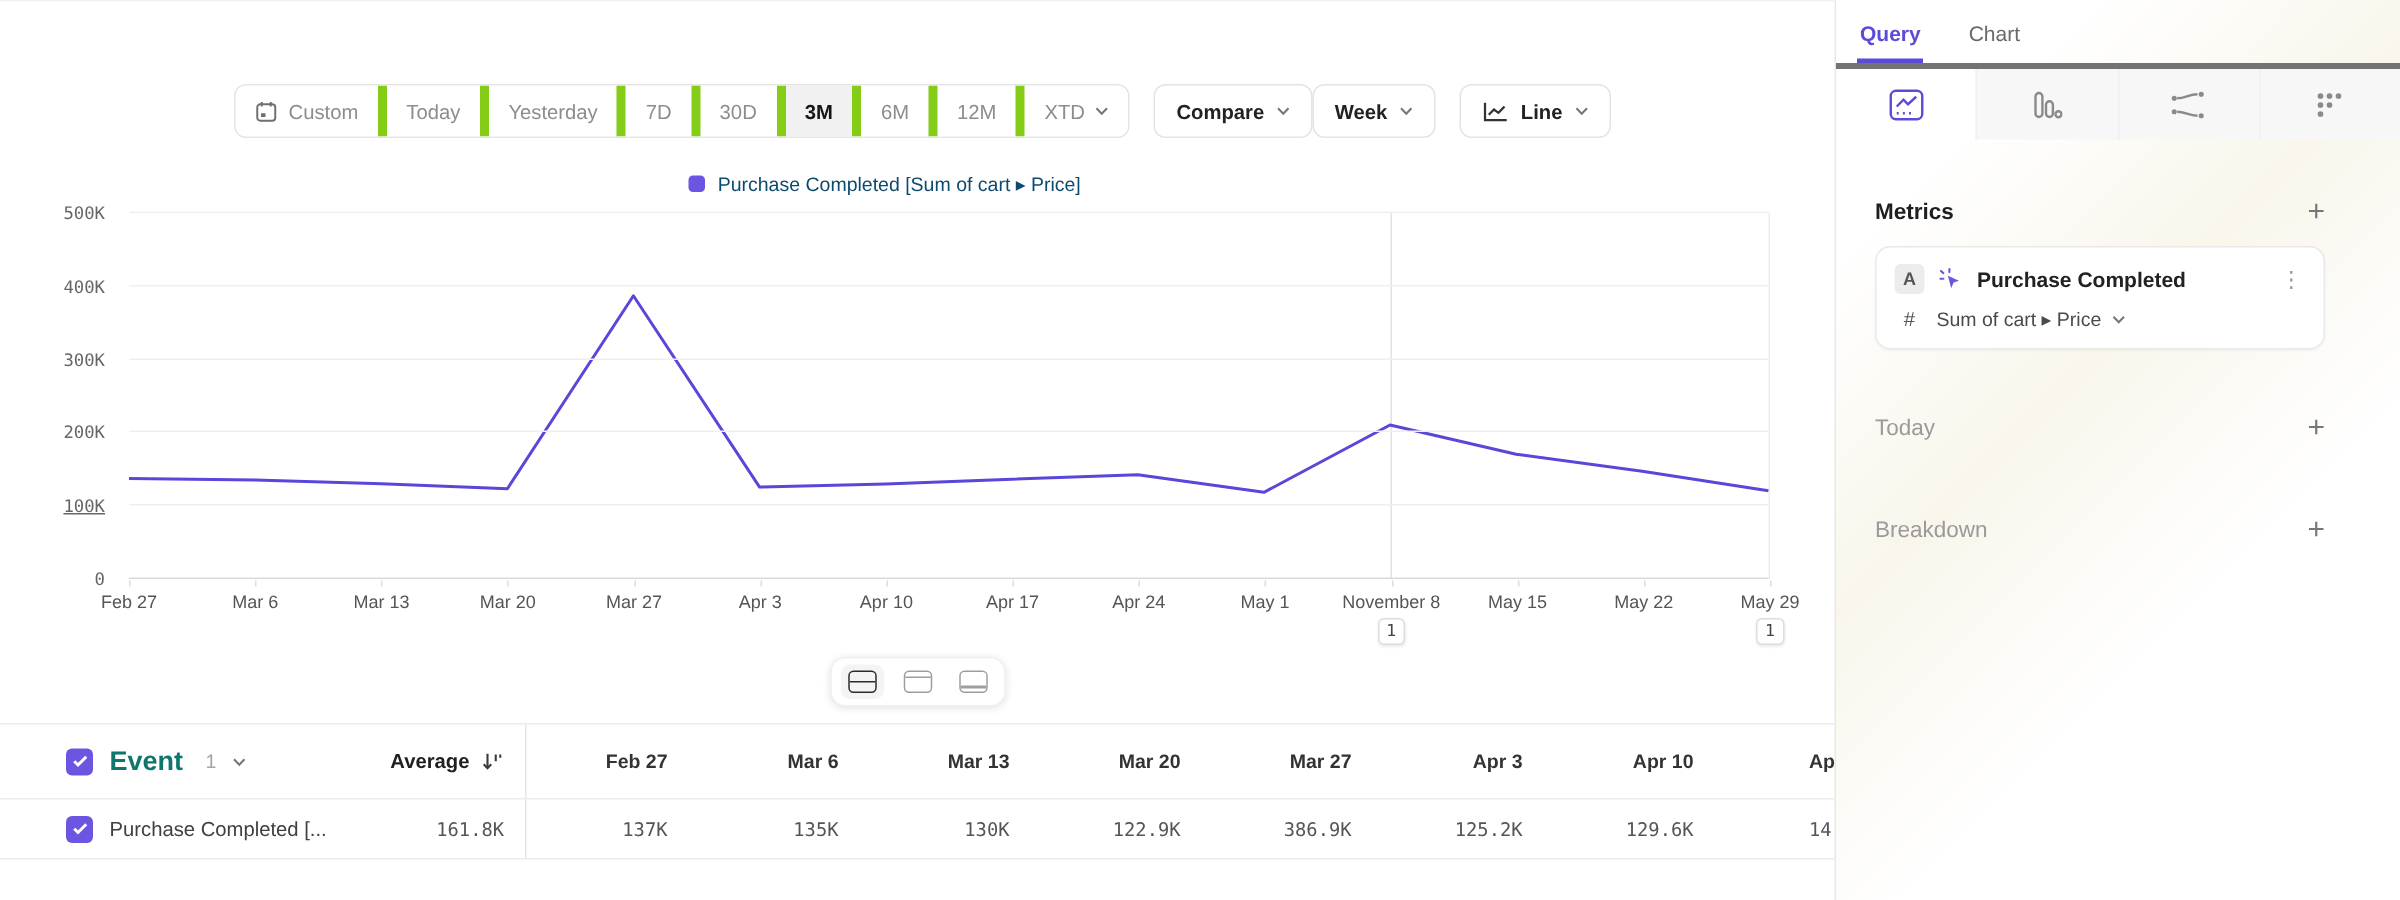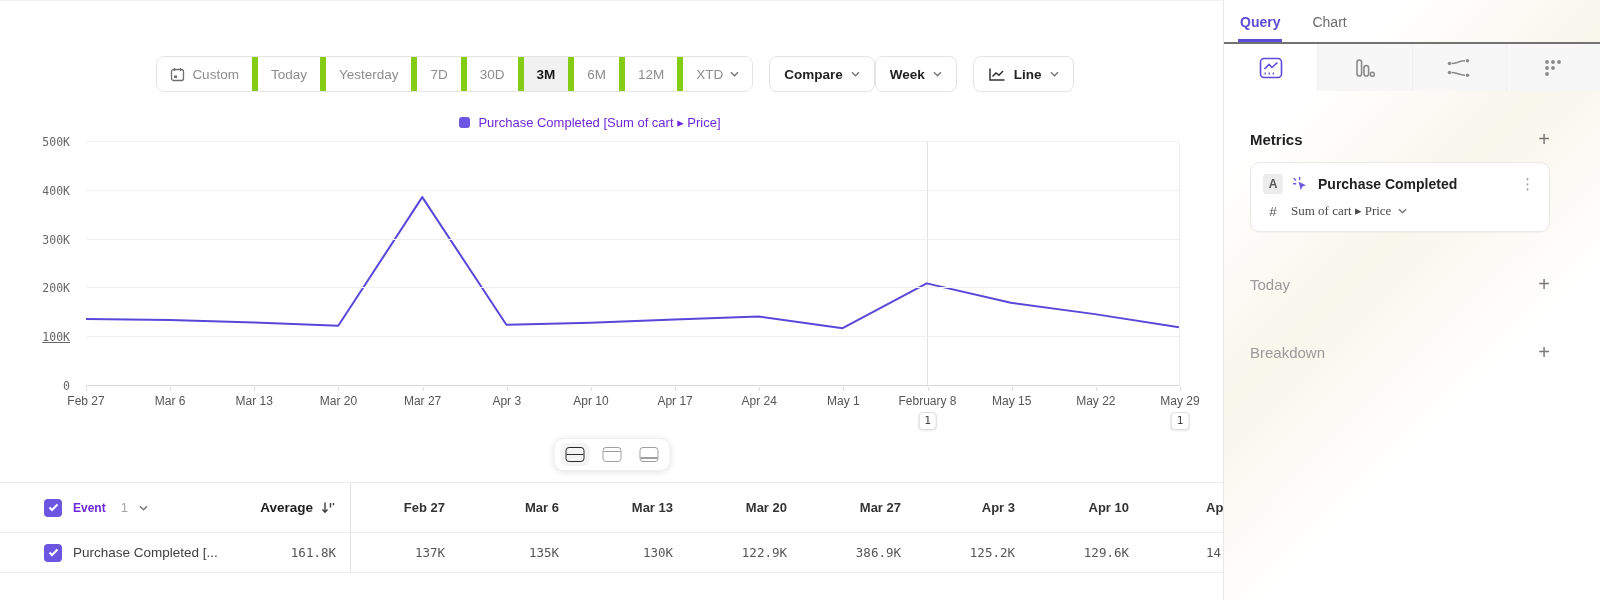--- a/index.html
+++ b/index.html
@@ -14,21 +14,21 @@
   .toolbar-left, .toolbar-right { display:flex; align-items:center; gap:16px; }
   .seg-group { display:flex; align-items:stretch; border:1px solid #e4e4e4; border-radius:8px; overflow:hidden; background:#fff; height:36px; }
   .seg { display:flex; align-items:center; gap:7px; padding:0 13px; font-size:13.5px; color:#8d8d8d; background:#fff; border:none; border-left:6px solid #84cc16; cursor:pointer; font-family:inherit; }
   .seg:first-child { border-left:none; }
   .seg.active { color:#161616; background:#f1f1f1; font-weight:700; }
   .btn { display:flex; align-items:center; gap:8px; height:36px; padding:0 14px; border:1px solid #e4e4e4; border-radius:8px; background:#fff; font-size:13.5px; font-weight:600; color:#222; cursor:pointer; font-family:inherit; }
   .chev { color:#777; flex:none; }
   .cal-icon, .linechart-icon { color:#6f6f6f; }
   .btn .linechart-icon { color:#333; }
 
-  .legend { position:absolute; left:0; right:43px; top:114px; display:flex; justify-content:center; align-items:center; gap:8px; font-size:13px; color:#6d28d9; }
+  .legend { position:absolute; left:0; right:43px; top:114px; display:flex; justify-content:center; align-items:center; gap:8px; font-size:13px; color:#0c4a6e; }
   .legend-swatch { width:11px; height:11px; border-radius:3px; display:inline-block; }
 
   .chart { position:absolute; left:0; top:0; width:1223px; height:440px; }
   .y-axis { position:absolute; left:0; top:141px; width:70px; height:244px; }
   .y-label { position:absolute; right:0; width:70px; text-align:right; font-family:"DejaVu Sans Mono", monospace; font-size:11.5px; line-height:12px; color:#666; }
   .plot { position:absolute; left:86px; top:141px; width:1094px; height:244px; border-right:1px solid #ececec; }
   .gridline { position:absolute; left:0; right:0; height:1px; background:#efefef; }
   .gridline.zero { background:#d9d9d9; }
   .vline { position:absolute; top:0; bottom:0; width:1px; background:#e2e2e2; }
   .series-svg { position:absolute; inset:0; overflow:visible; }
@@ -49,56 +49,56 @@
   .toggle-btn.active .tgl { border-color:#2b2b2b; }
   .toggle-btn.active .tgl .bar { background:#2b2b2b; }
 
   
   .table { position:absolute; left:0; top:481px; width:1300px; border-top:1px solid #ececec; }
   .t-row { display:flex; align-items:center; border-bottom:1px solid #ececec; }
   .t-head { height:50px; }
   .t-data { height:40px; }
   .cell-event { width:218px; display:flex; align-items:center; gap:11px; padding-left:44px; overflow:hidden; }
   .checkbox { width:18px; height:18px; border-radius:4px; display:flex; align-items:center; justify-content:center; flex:none; cursor:pointer; }
-  .event-name { font-size:12px; font-weight:700; color:#6d28d9; }
+  .event-name { font-size:18px; font-weight:700; color:#0f766e; }
   .event-count { font-size:13px; color:#a5a5a5; margin-left:4px; }
   .row-name { font-size:13.5px; color:#404040; white-space:nowrap; }
   .cell-avg { width:132px; display:flex; justify-content:flex-end; align-items:center; gap:8px; padding-right:14px; }
   .avg-label { font-size:13.5px; font-weight:700; color:#1f1f1f; }
   .cell-dates { flex:1; display:flex; align-items:center; border-left:1px solid #e4e4e4; align-self:stretch; }
   .cell-date { width:114px; flex:none; text-align:right; padding-right:20px; font-size:13px; font-weight:700; color:#333; }
   .cell-date.clip { width:140px; text-align:left; padding:0 0 0 57px; }
   .num { font-family:"DejaVu Sans Mono", monospace; font-weight:400; font-size:12.5px; color:#555; }
   .t-data .cell-date { font-weight:400; }
 
   
   .panel { position:relative; width:377px; height:600px; border-left:1px solid #e8e8e8; background:#fff; overflow:hidden; }
   .panel::before { content:""; position:absolute; inset:0; background:linear-gradient(135deg, rgba(248,244,232,0) 18%, rgba(248,244,232,.85) 42%, rgba(248,244,232,0) 66%); pointer-events:none; }
   .panel > * { position:relative; }
-  .panel-tabs { display:flex; gap:28px; padding:12px 0 0 14px; border-bottom:2px solid #737373; }
+  .panel-tabs { display:flex; gap:28px; padding:12px 0 0 14px; border-bottom:4px solid #737373; }
   .panel-tab { background:none; border:none; font-family:inherit; font-size:14px; padding:2px 2px 9px; color:#6b6b6b; cursor:pointer; border-bottom:3px solid transparent; }
   .panel-tab.active { color:#5B4BD6; font-weight:700; border-bottom-color:#5B4BD6; }
   .analysis-tabs { display:flex; height:47px; }
   .a-tab { flex:1; display:flex; align-items:center; justify-content:center; background:#f7f7f7; border:none; border-left:1px solid #f0f0f0; color:#8a8a8a; cursor:pointer; }
   .a-tab:first-child { border-left:none; }
   .a-tab.active { background:#fff; color:#5B4BD6; }
   .section { padding:0 50px 0 26px; }
   .section-head { display:flex; justify-content:space-between; align-items:center; }
   .section-title { font-size:15px; font-weight:700; color:#1f1f1f; }
   .section-title.muted { font-weight:400; color:#9a9a9a; }
   .add-btn { background:none; border:none; font-size:20px; font-weight:300; color:#777; cursor:pointer; line-height:1; font-family:inherit; }
   .metrics { margin-top:38px; }
   .metric-card { margin-top:13px; background:#fff; border:1px solid #e9e9e9; border-radius:10px; padding:11px 12px 12px; box-shadow:0 1px 2px rgba(0,0,0,.04); cursor:pointer; }
   .mc-row1 { display:flex; align-items:center; gap:9px; }
   .a-badge { width:20px; height:20px; border-radius:4px; background:#ececec; color:#555; font-size:12px; font-weight:700; display:flex; align-items:center; justify-content:center; flex:none; }
   .mc-name { flex:1; font-size:14px; font-weight:600; color:#222; }
   .kebab { background:none; border:none; color:#999; font-size:15px; cursor:pointer; padding:0 2px; }
   .mc-row2 { display:flex; align-items:center; gap:11px; margin-top:9px; padding-left:3px; }
   .hash { width:14px; text-align:center; color:#555; font-size:13.5px; }
-  .agg { display:flex; align-items:center; gap:7px; background:none; border:none; font-family:Liberation Serif, serif; font-size:13px; color:#4a4a4a; cursor:pointer; }
+  .agg { display:flex; align-items:center; gap:7px; background:none; border:none; font-family:Liberation Sans, sans-serif; font-size:13px; color:#4a4a4a; cursor:pointer; }
   .filter-sec { margin-top:42px; }
   .breakdown-sec { margin-top:48px; }
 </style>
 </head>
 <body>
 
 <div class="app">
   <div class="main">
 
     <div class="toolbar">
@@ -189,21 +189,21 @@
           <span class="x-label" style="left: 38.4615%;">Apr 3</span>
           <span class="x-tick" style="left: 46.1538%;"></span>
           <span class="x-label" style="left: 46.1538%;">Apr 10</span>
           <span class="x-tick" style="left: 53.8462%;"></span>
           <span class="x-label" style="left: 53.8462%; text-align: center;">Apr 17</span>
           <span class="x-tick" style="left: 61.5385%;"></span>
           <span class="x-label" style="left: 61.5385%;">Apr 24</span>
           <span class="x-tick" style="left: 69.2308%;"></span>
           <span class="x-label" style="left: 69.2308%;">May 1</span>
           <span class="x-tick" style="left: 76.9231%;"></span>
-          <span class="x-label" style="left: 76.9231%;">February 8</span>
+          <span class="x-label" style="left: 76.9231%;">November 8</span>
           <span class="x-tick" style="left: 84.6154%;"></span>
           <span class="x-label" style="left: 84.6154%;">May 15</span>
           <span class="x-tick" style="left: 92.3077%;"></span>
           <span class="x-label" style="left: 92.3077%;">May 22</span>
           <span class="x-tick" style="left: 100%;"></span>
           <span class="x-label" style="left: 100%;">May 29</span>
         </div>
       <div class="badges" id="badges">
           <button class="ann-badge" style="left: 76.9231%;">1</button>
           <button class="ann-badge" style="left: 100%;">1</button>

